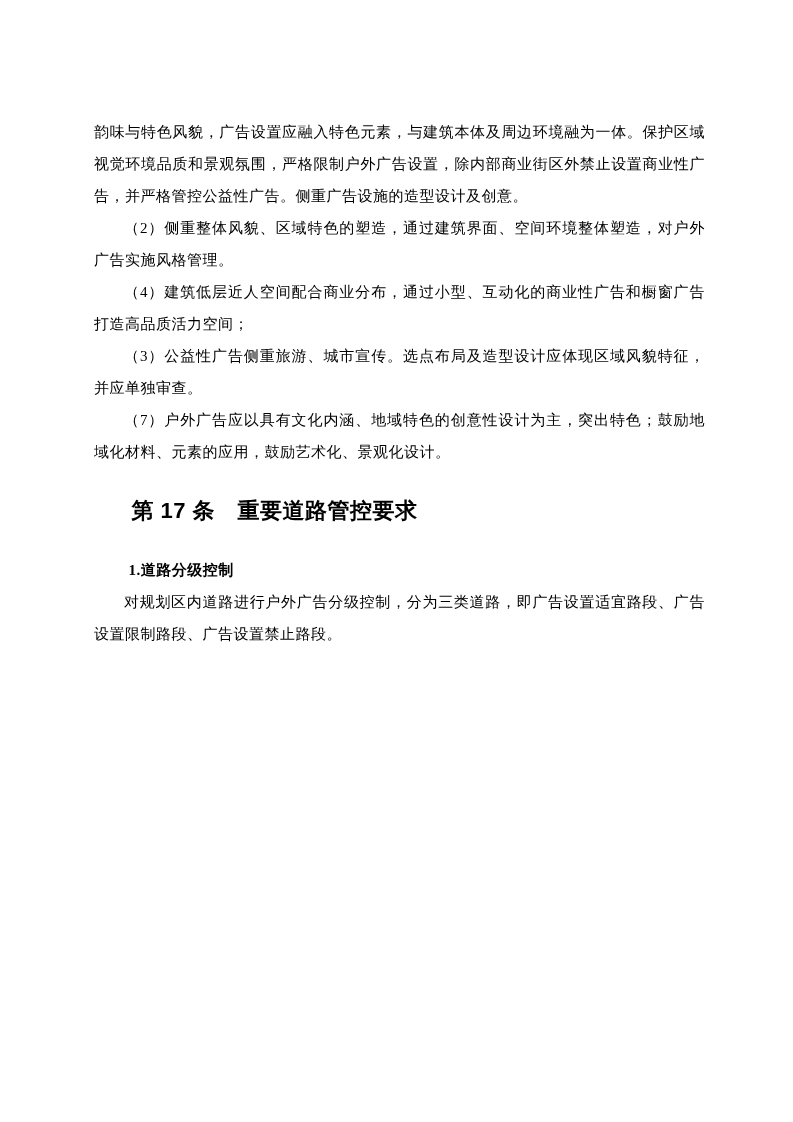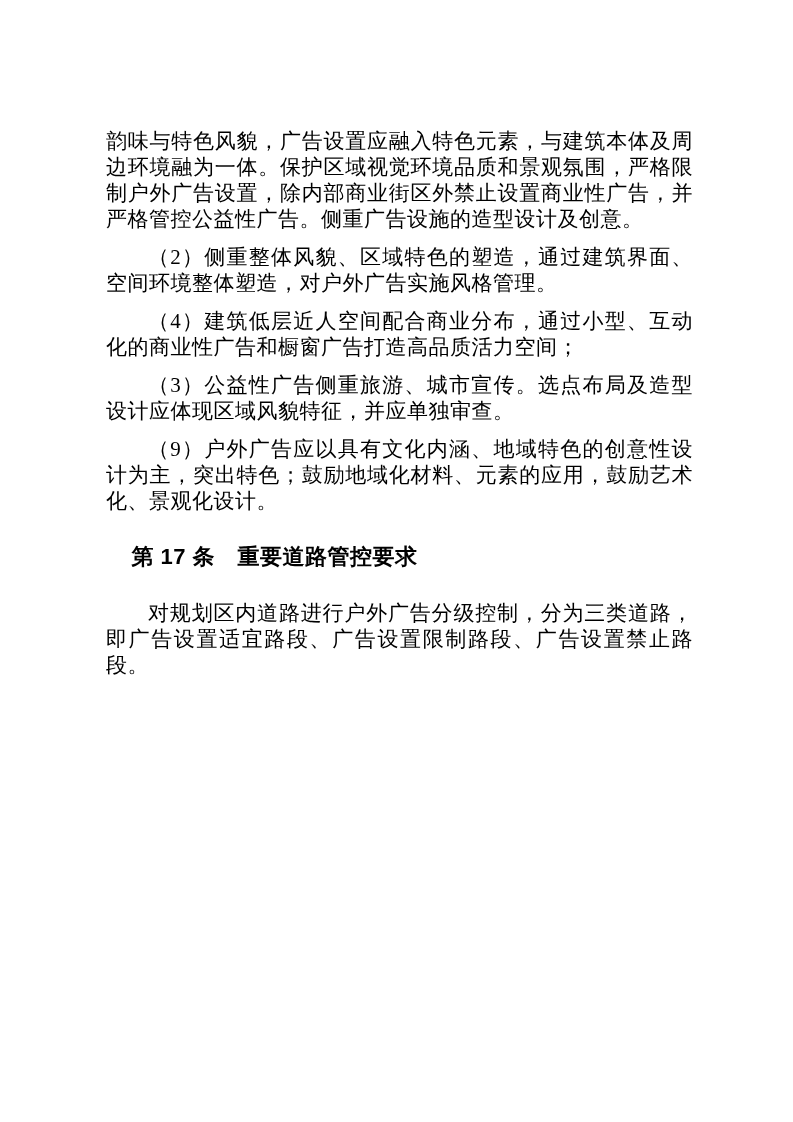--- a/index.html
+++ b/index.html
@@ -16,23 +16,23 @@
     font-family: "Liberation Serif", serif;
     overflow: hidden;
   }
   .content {
     position: absolute;
     top: 116px;
     left: 94px;
     width: 611px;
   }
   .content p {
-    margin: 12px;
-    font-size: 21px;
-    line-height: 26px;
+    margin: 0;
+    font-size: 15px;
+    line-height: 32px;
     text-align: justify;
     text-indent: 2em;
     letter-spacing: 0.5px;
   }
   p.no-indent {
     text-indent: 0;
   }
   p.heading-kai {
     font-weight: bold;
     text-align: left;
@@ -68,21 +68,22 @@
 
 
 
     <p>（2）侧重整体风貌、区域特色的塑造，通过建筑界面、空间环境整体塑造，对户外广告实施风格管理。</p>
 
 
     <p>（4）建筑低层近人空间配合商业分布，通过小型、互动化的商业性广告和橱窗广告打造高品质活力空间；</p>
 
     <p>（3）公益性广告侧重旅游、城市宣传。选点布局及造型设计应体现区域风貌特征，并应单独审查。</p>
 
-    <p>（9）户外广告应以具有文化内涵、地域特色的创意性设计为主，突出特色；鼓励地域化材料、元素的应用，鼓励艺术化、景观化设计。</p>
+    <p>（7）户外广告应以具有文化内涵、地域特色的创意性设计为主，突出特色；鼓励地域化材料、元素的应用，鼓励艺术化、景观化设计。</p>
 
     <p class="article-heading">第 17 条　重要道路管控要求</p>
 
+    <p class="heading-kai">1.道路分级控制</p>
 
     <p>对规划区内道路进行户外广告分级控制，分为三类道路，即广告设置适宜路段、广告设置限制路段、广告设置禁止路段。</p>
   </div>
 
 </div>
 
 </body></html>

